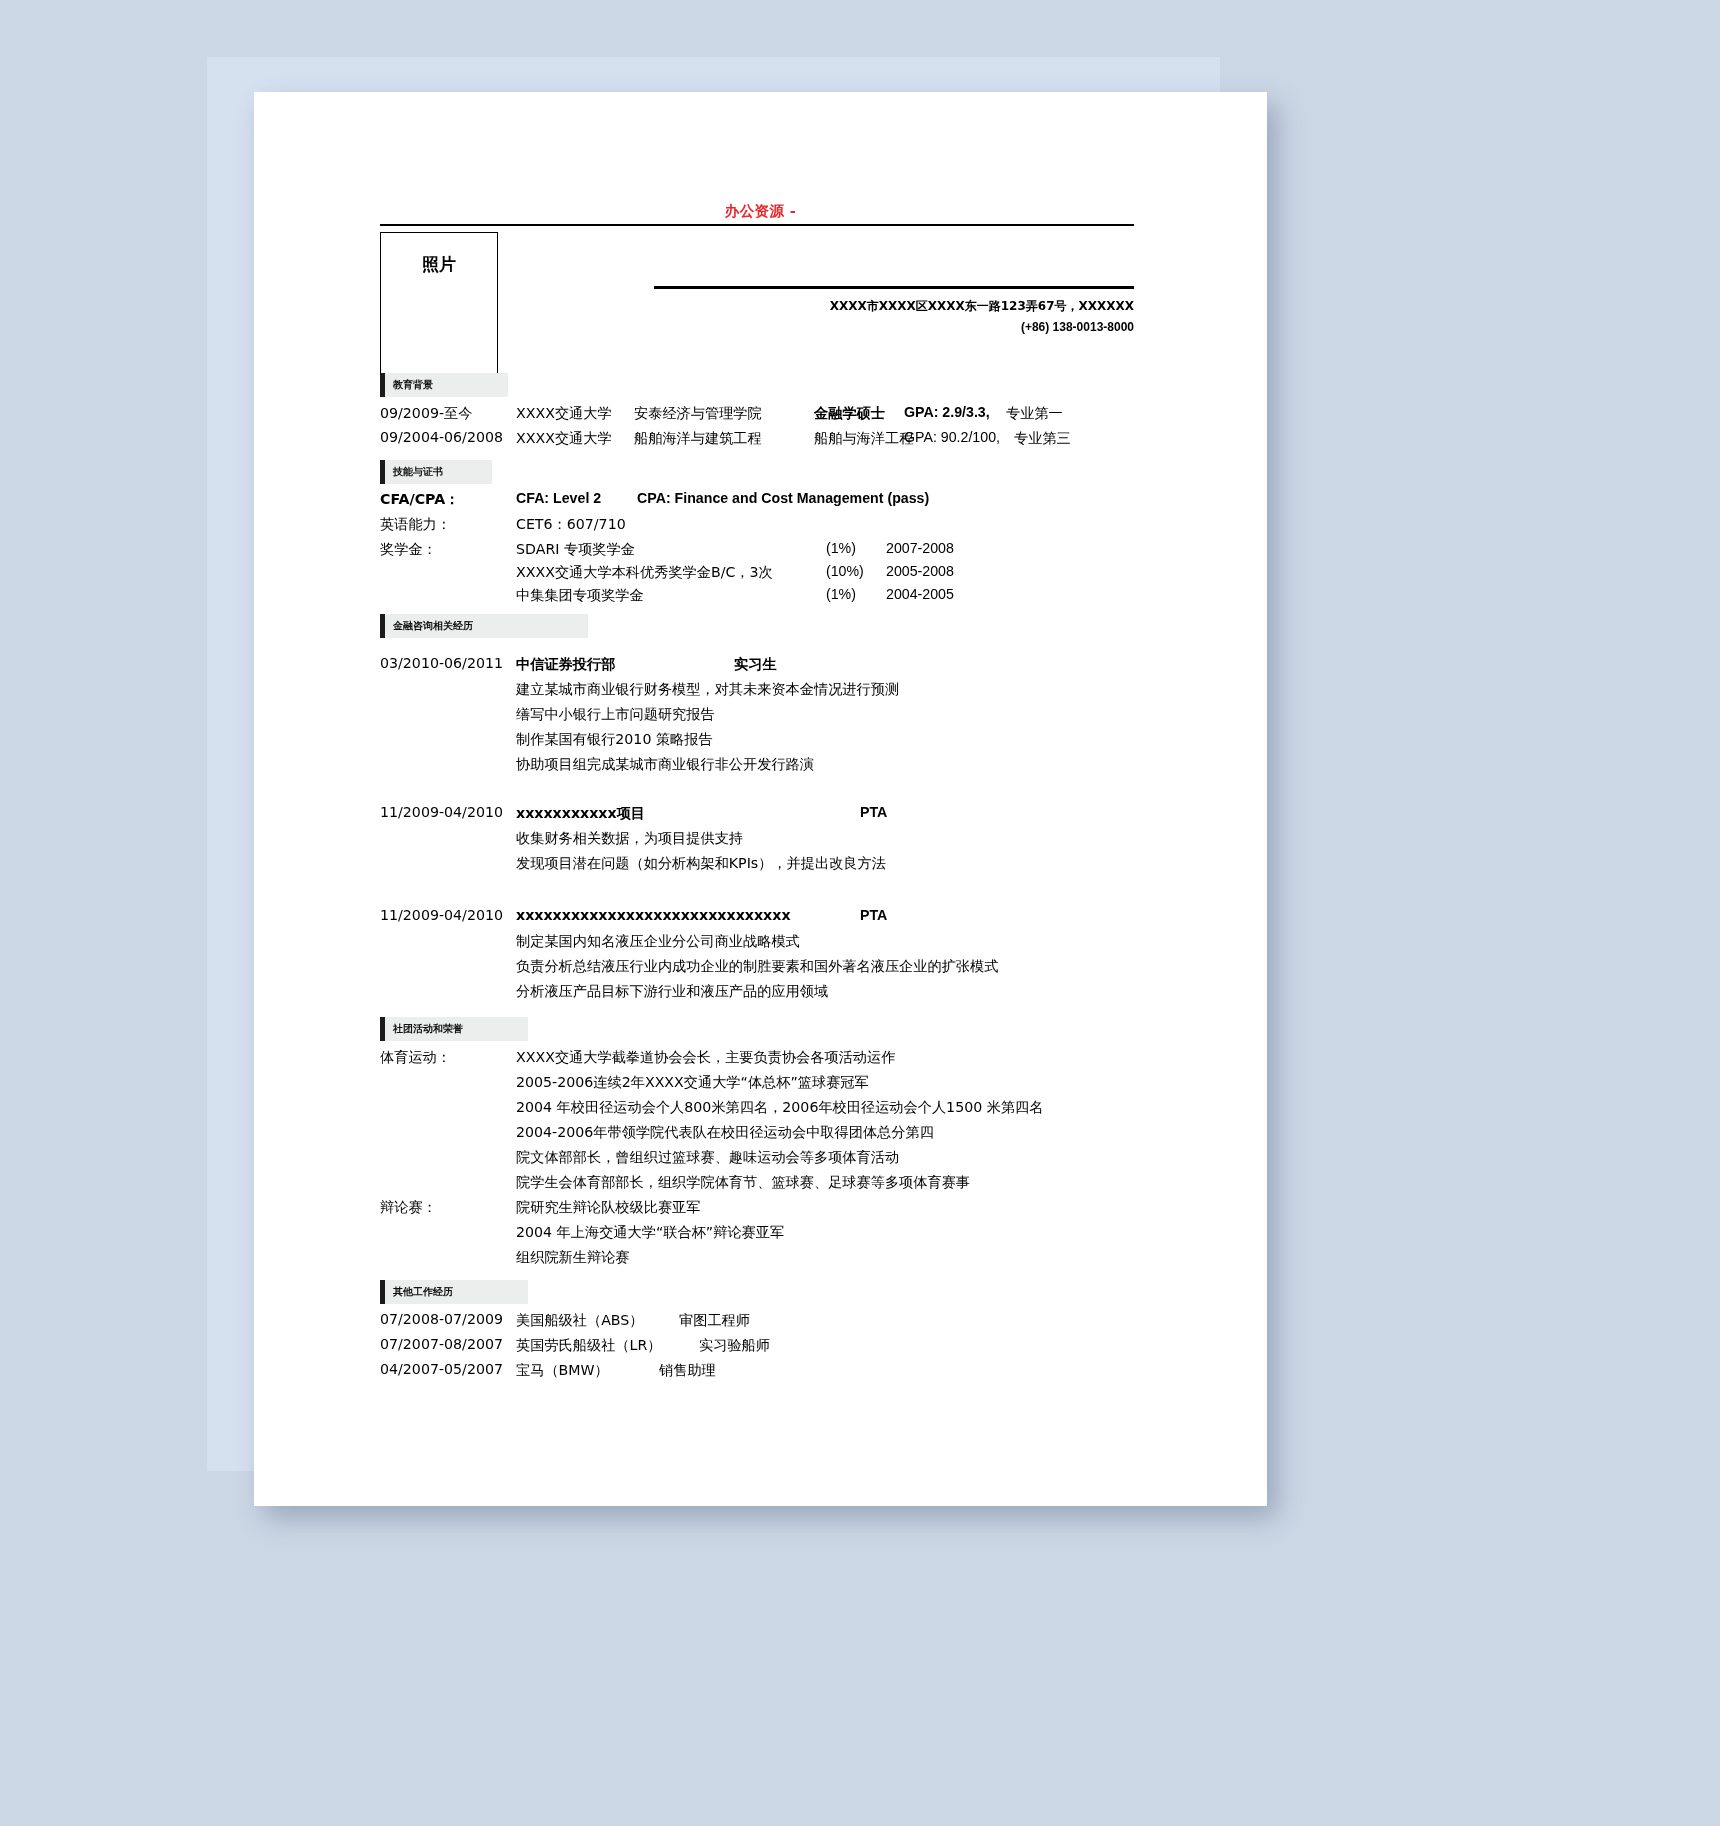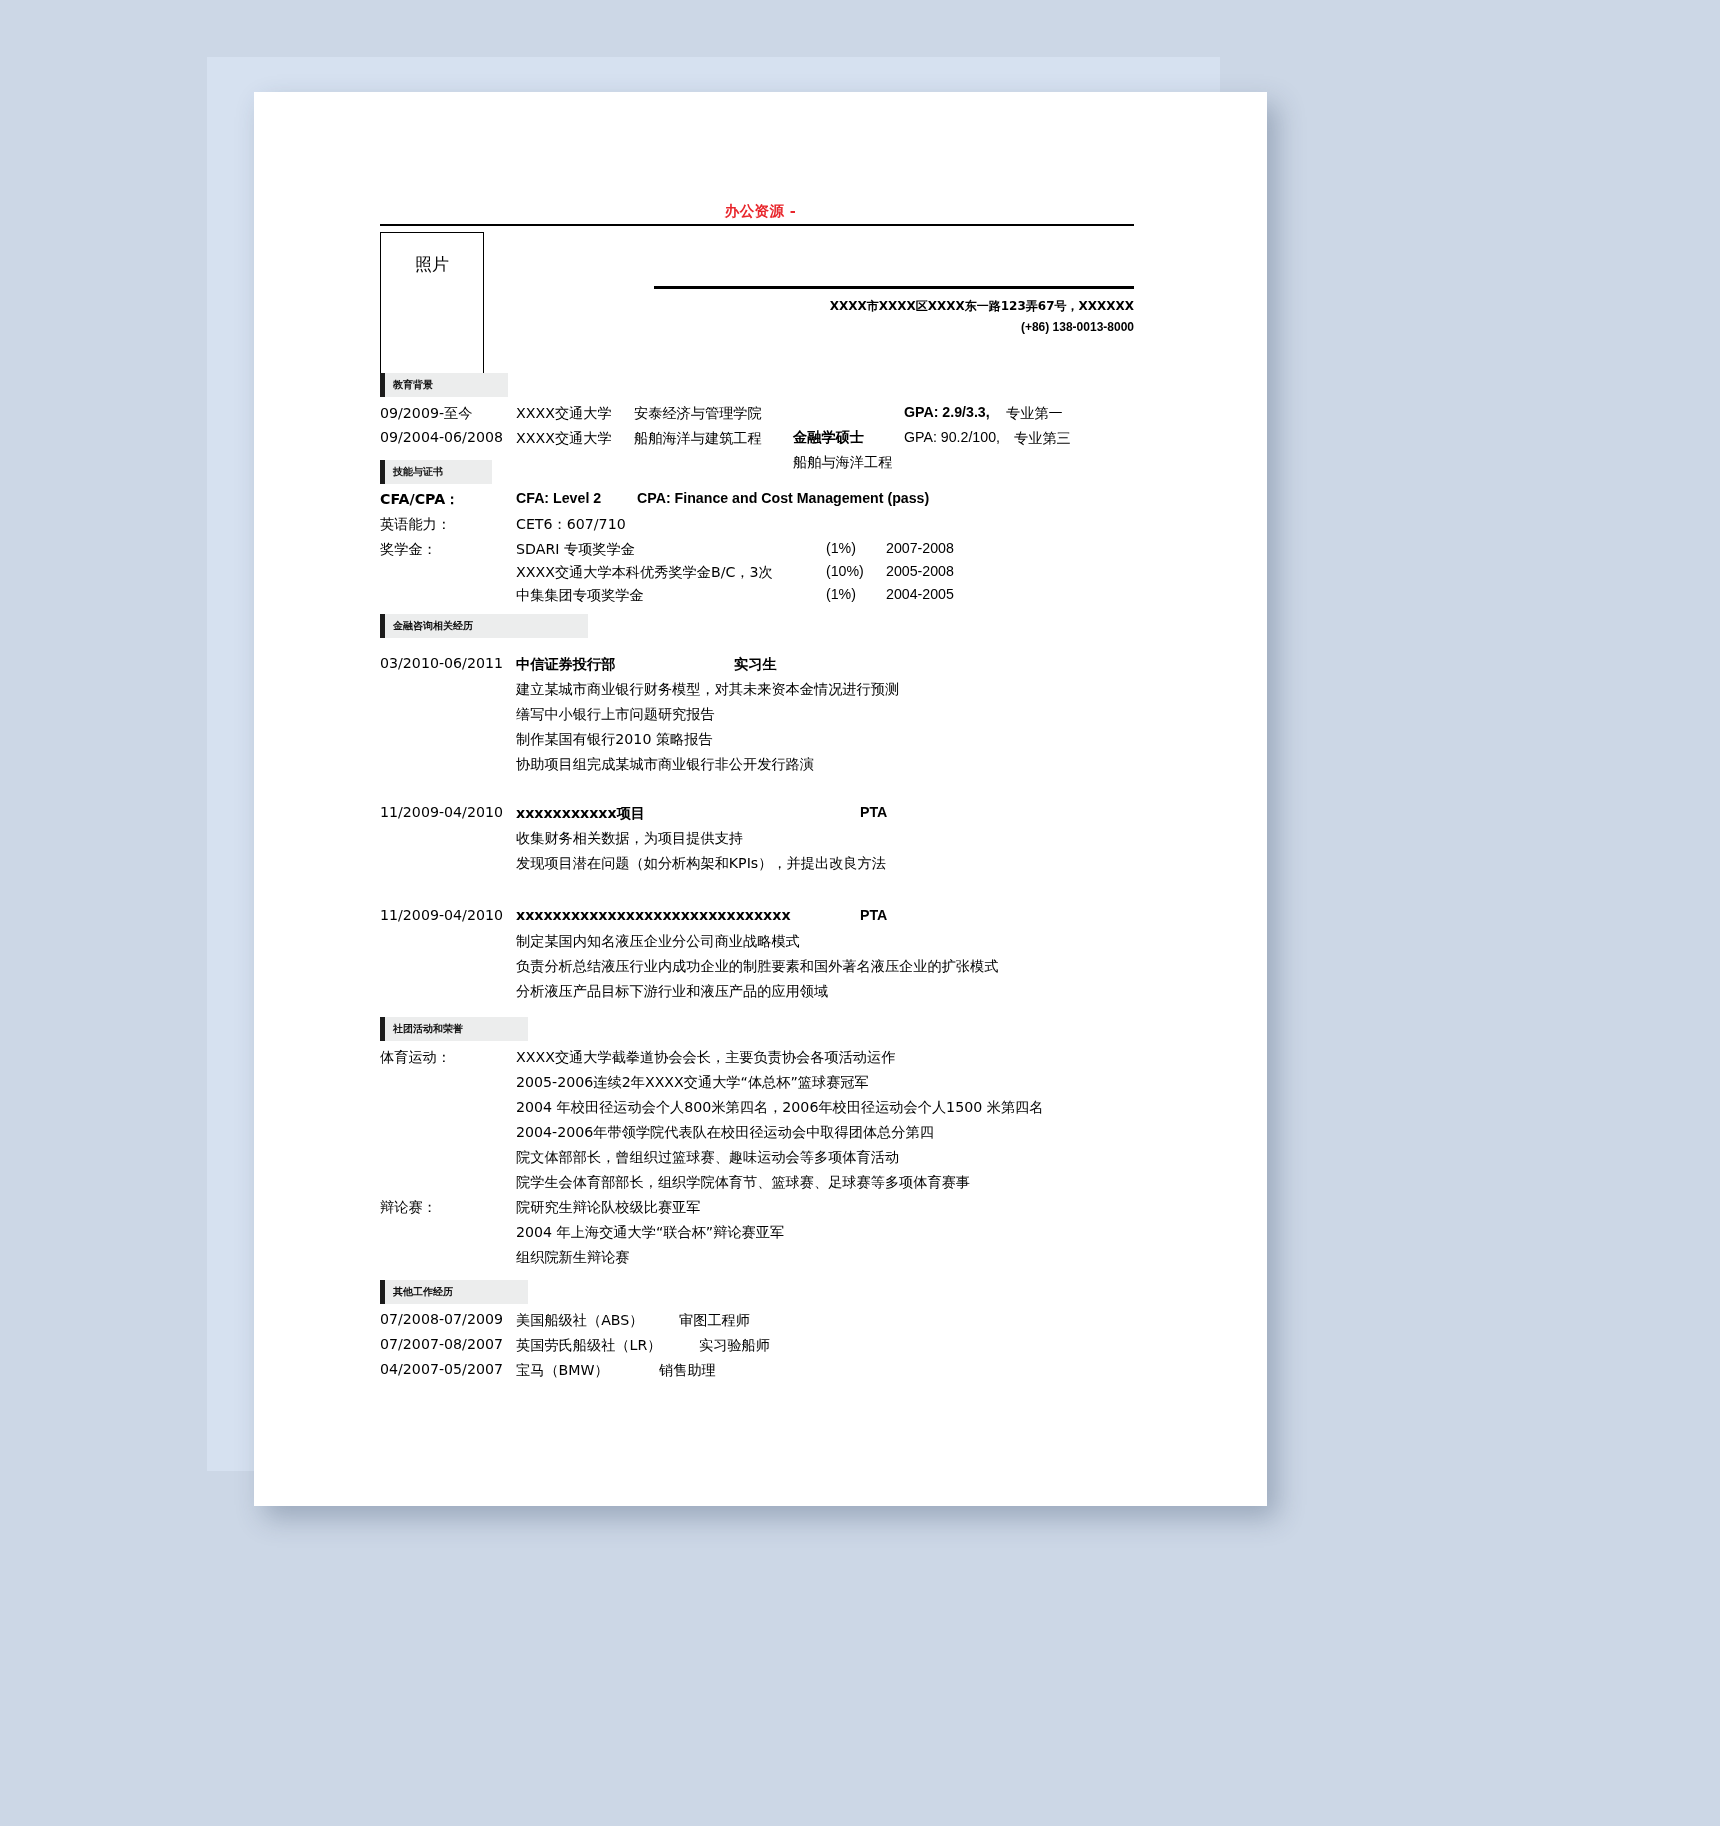--- a/index.html
+++ b/index.html
@@ -62,24 +62,25 @@
     left: 126px;
     top: 132px;
     width: 754px;
     height: 0;
     border-top: 2px solid #000;
   }
   .photo-box {
     position: absolute;
     left: 126px;
     top: 140px;
-    width: 104px;
+    width: 118px;
     height: 158px;
     border: 1.6px solid #000;
     box-sizing: border-box;
+    font-weight: bold;
   }
   .photo-label {
     position: absolute;
     left: 0;
     right: 0;
     top: 20px;
     text-align: center;
     font-family: "DejaVu Sans", "Liberation Sans", sans-serif;
     font-size: 17px;
     color: #000;
@@ -150,21 +151,21 @@
     white-space: nowrap;
   }
   .cn {
     font-family: "DejaVu Sans", "Liberation Sans", sans-serif;
   }
   .b { font-weight: bold; }
 
   .col-date { left: 126px; }
   .col-a    { left: 262px; }
   .col-b    { left: 380px; }
-  .col-c    { left: 539px; margin-top: 24px; }
+  .col-c    { left: 560px; }
   .col-pct  { left: 572px; }
   .col-yr   { left: 632px; }
 </style>
 </head>
 <body>
 
 <div id="stage">
 
   <div class="back-sheet"></div>
 

